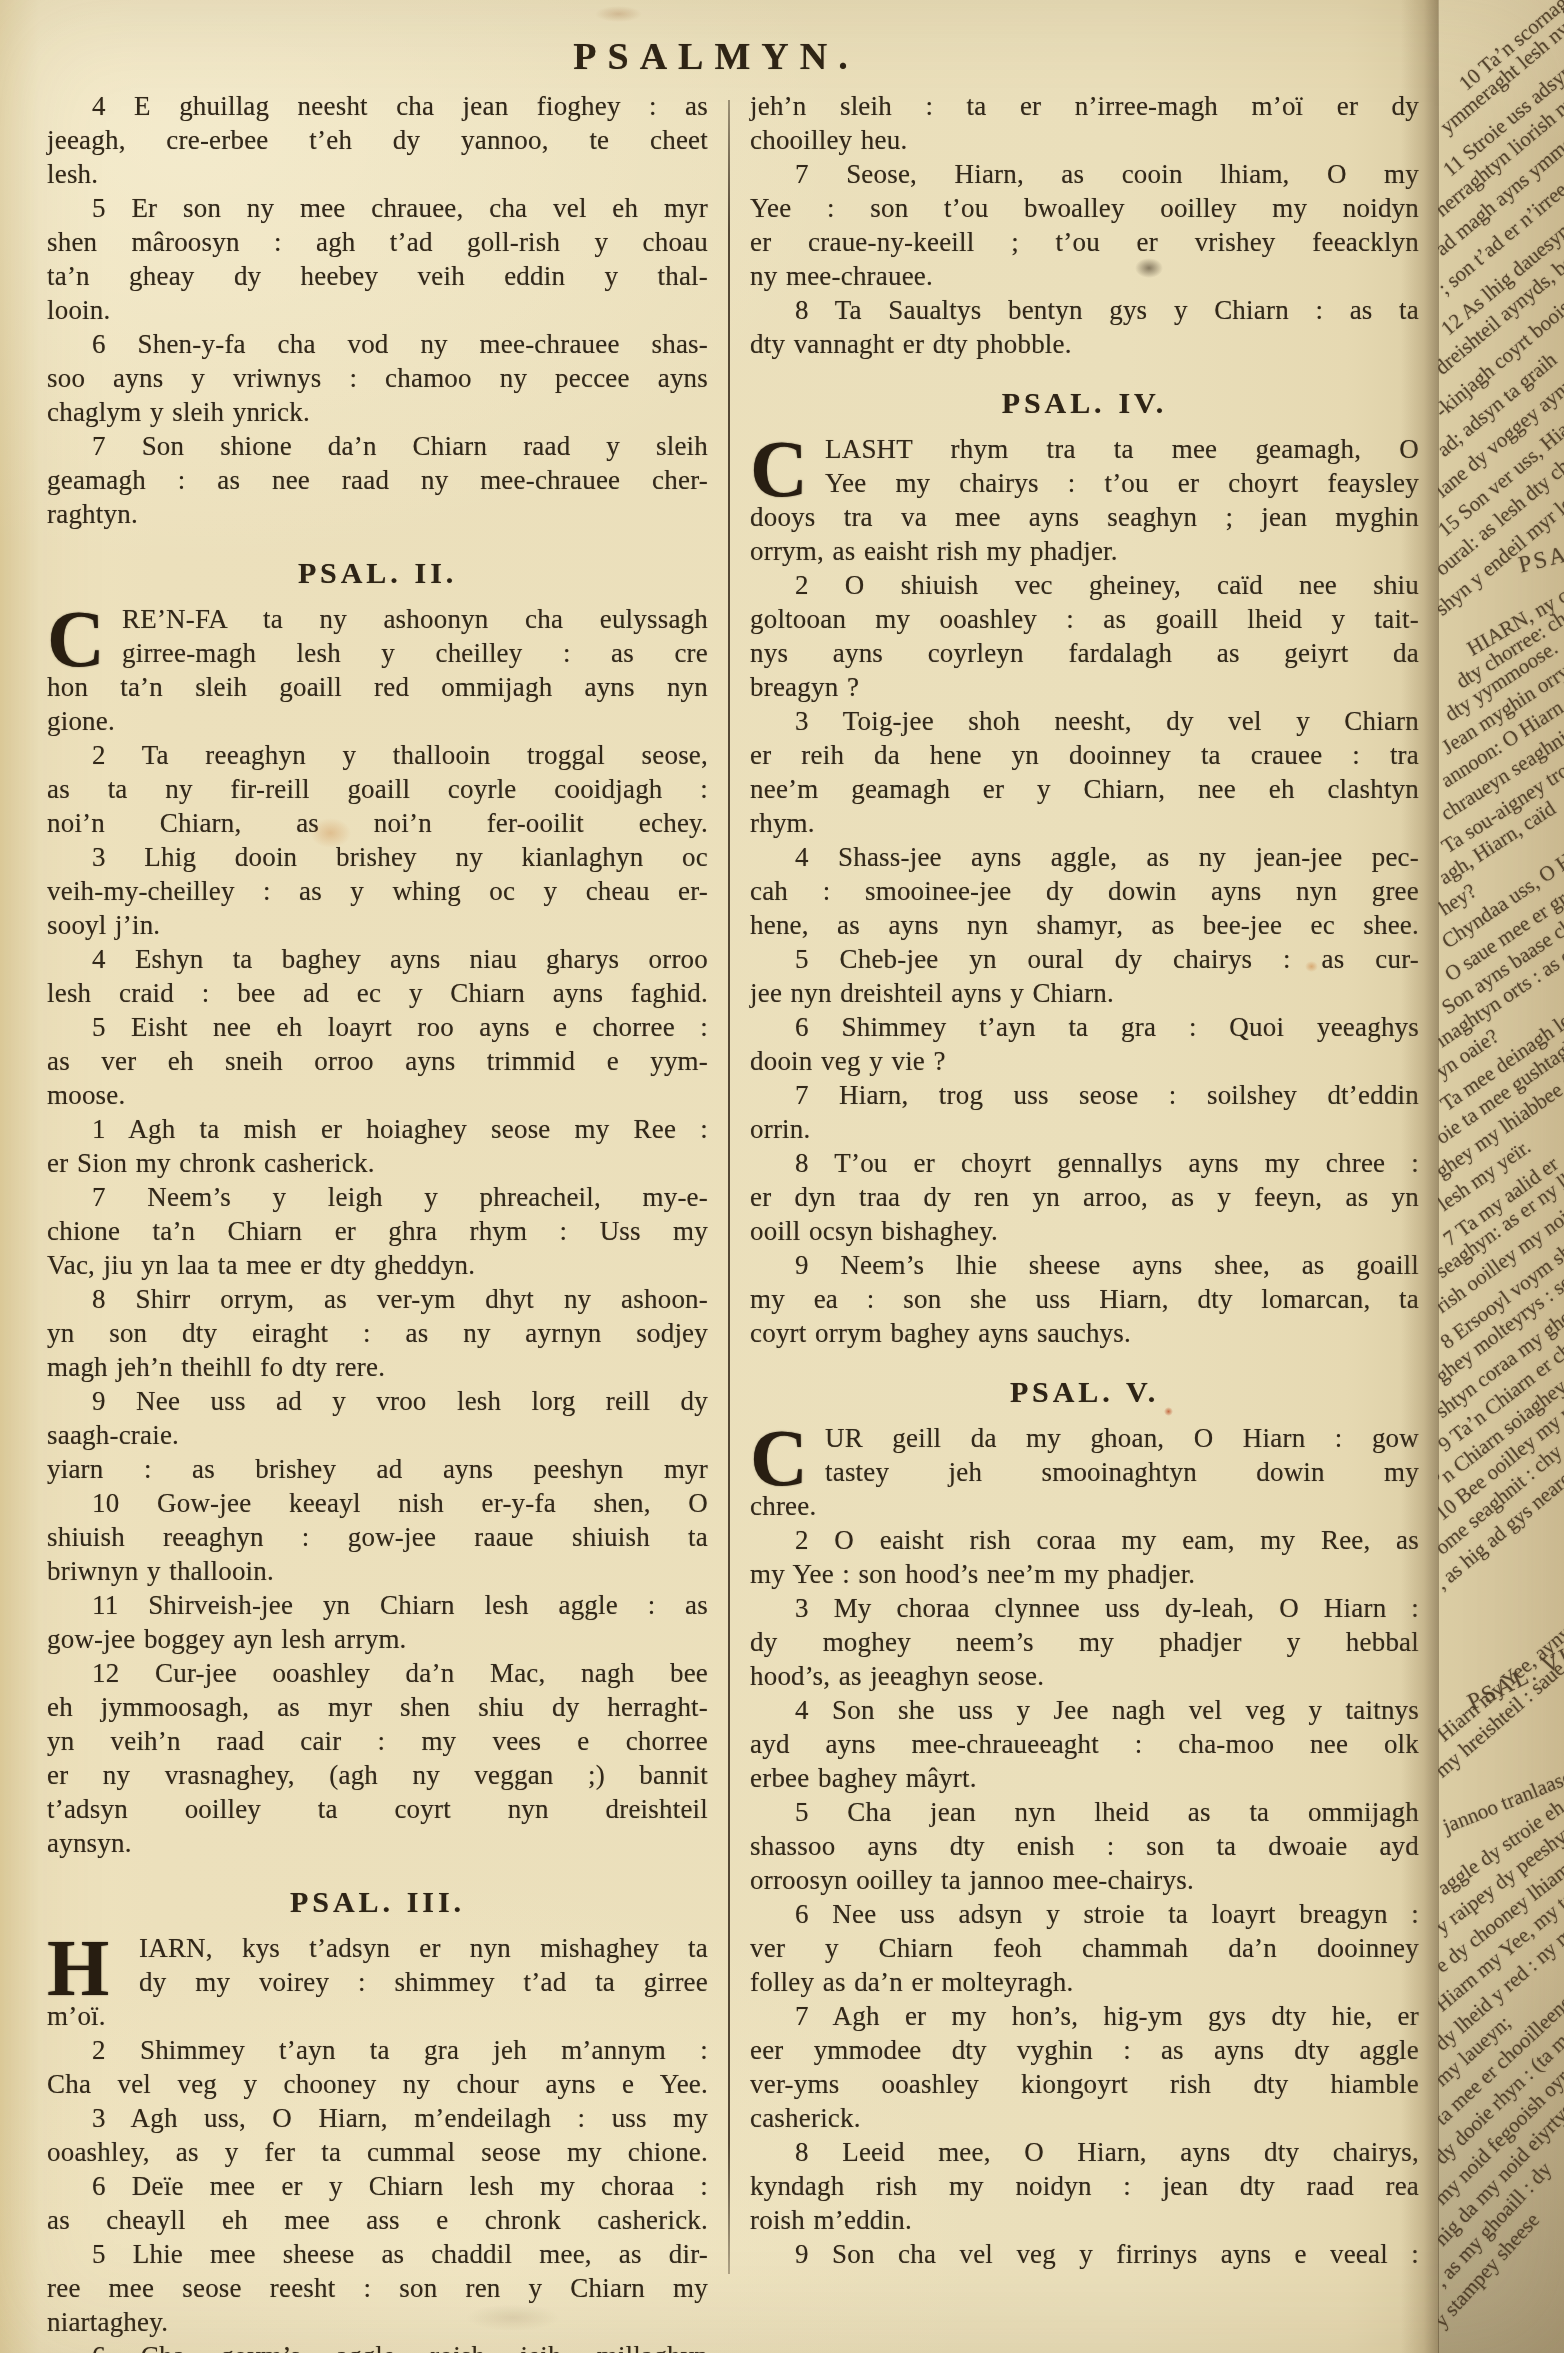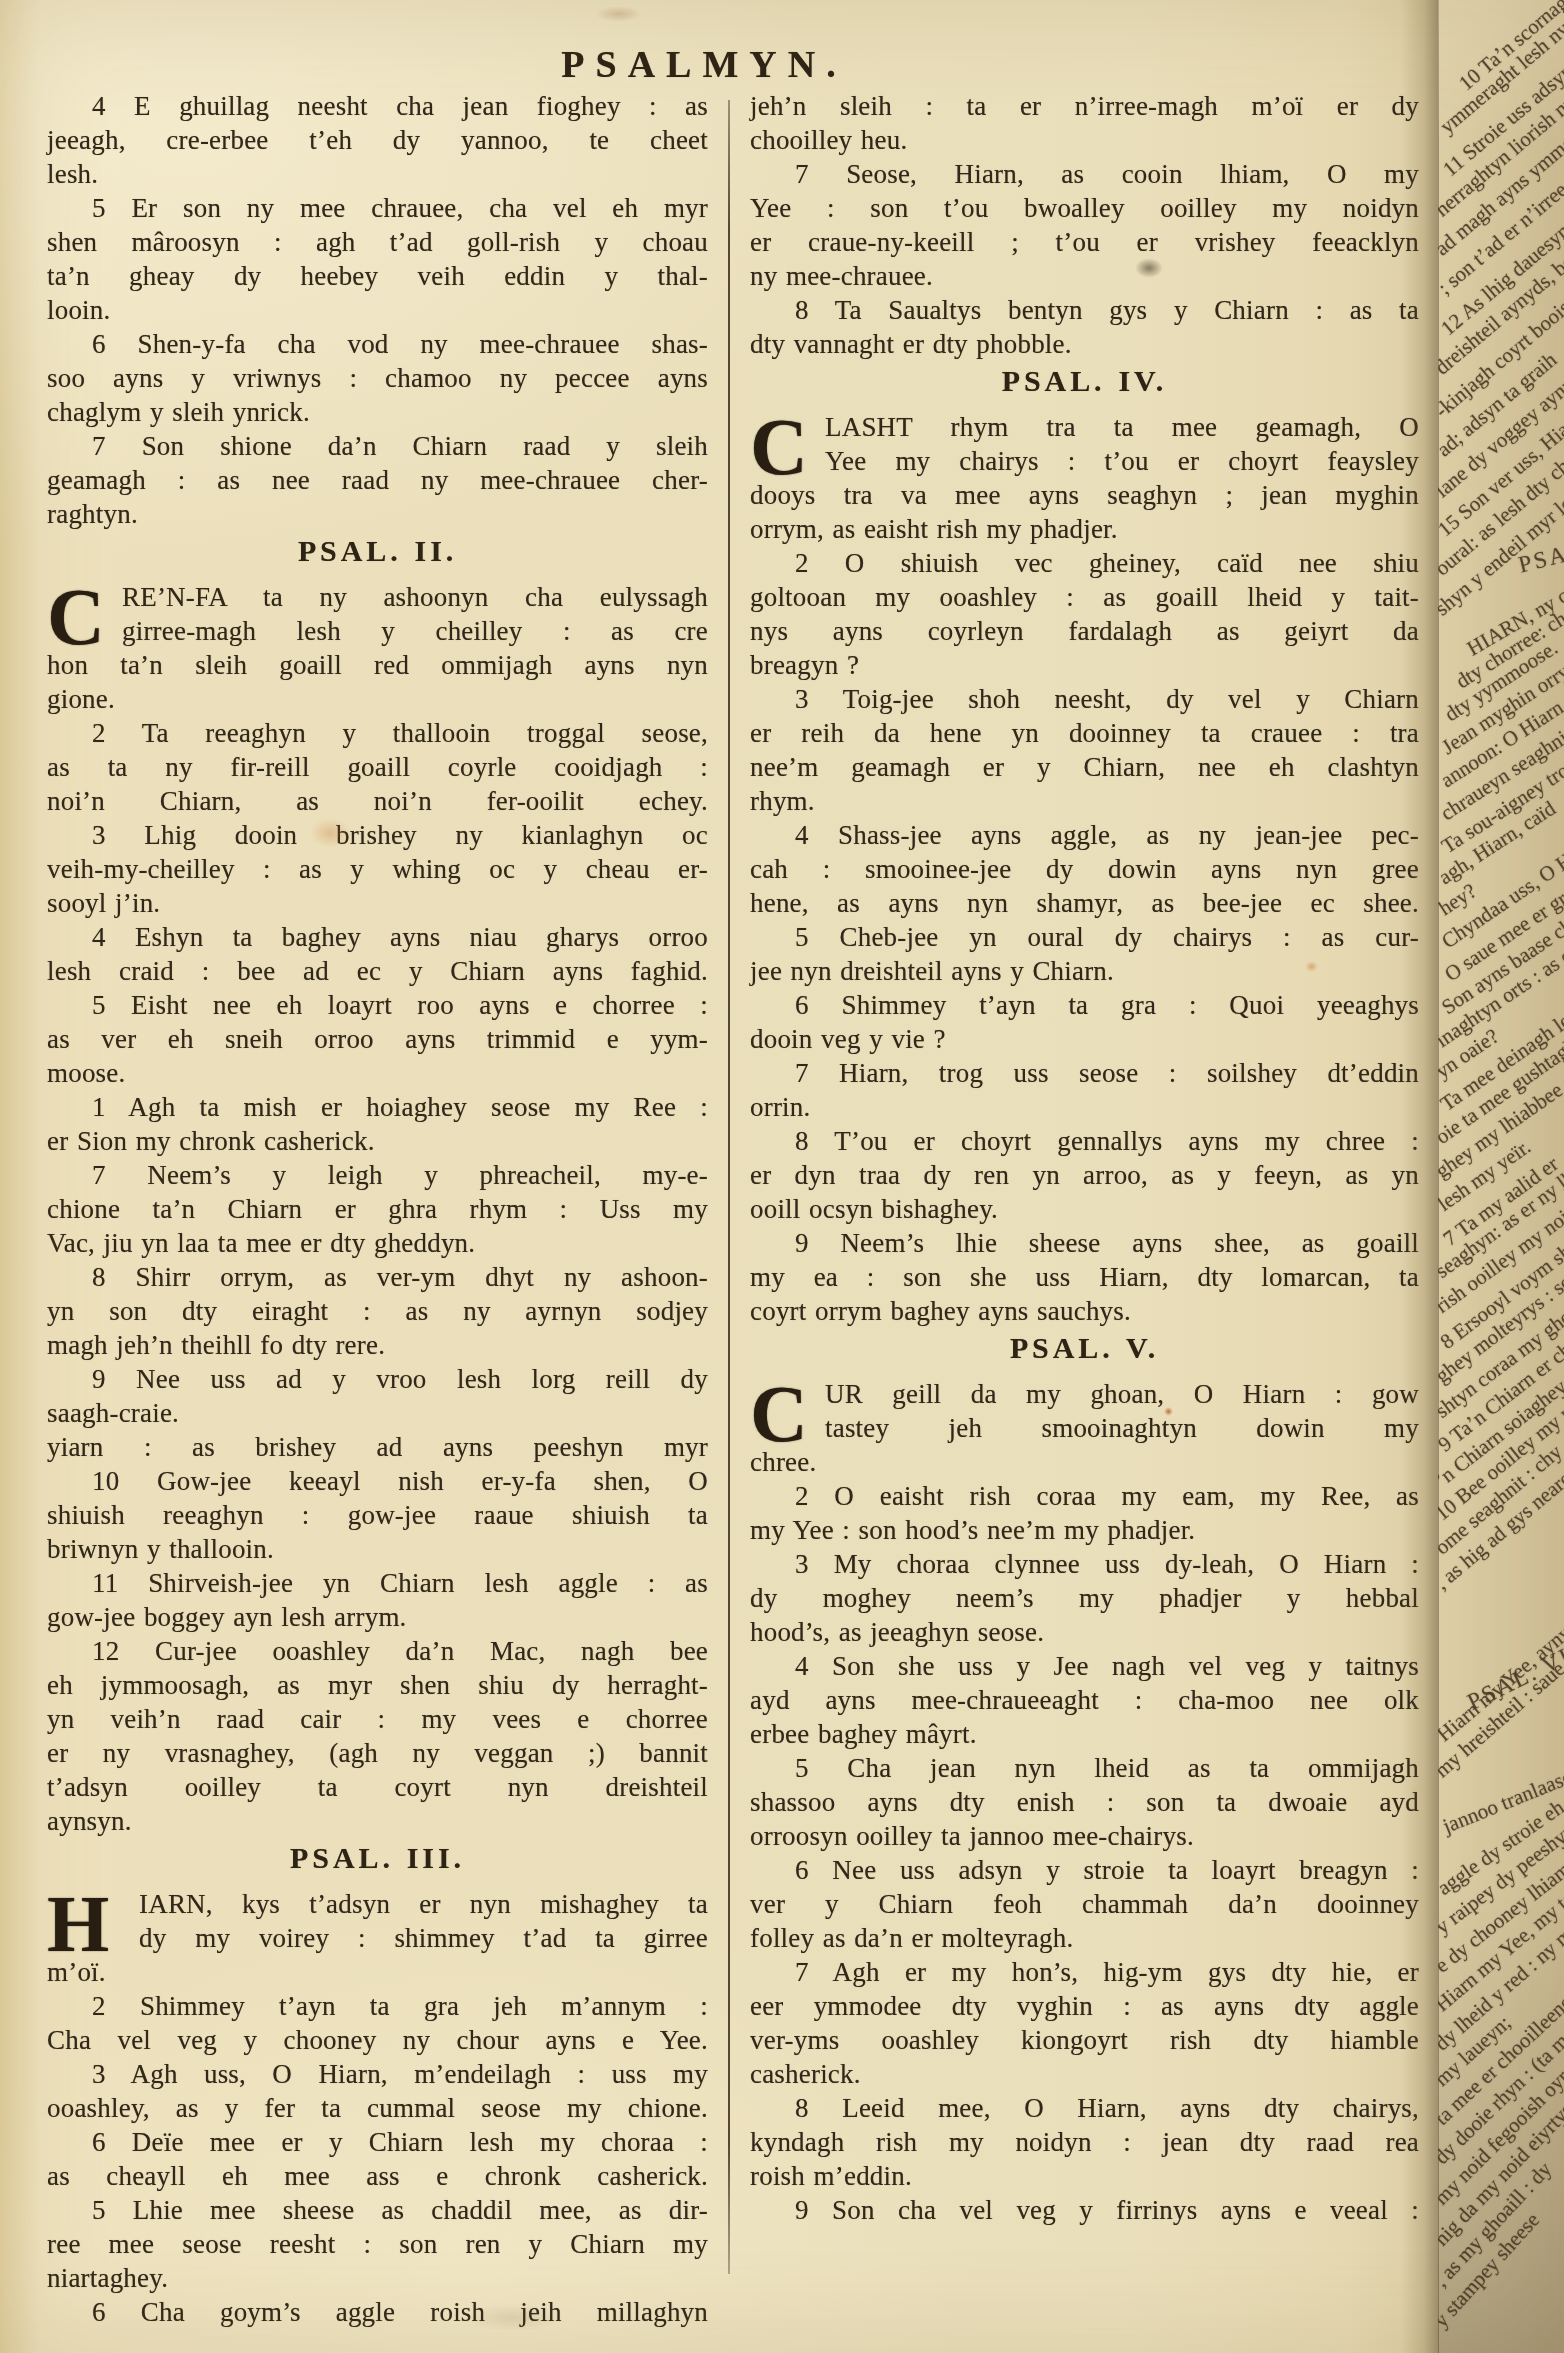--- a/index.html
+++ b/index.html
@@ -12,25 +12,26 @@
       radial-gradient(1095px 704px at 12% 6%, rgba(255,250,228,.40), rgba(255,250,228,0) 60%),
       radial-gradient(939px 704px at 30% 96%, rgba(252,244,214,.30), rgba(252,244,214,0) 55%),
       linear-gradient(90deg,#e3d2a2 0%,#eee2bd 2.5%,#ece0bc 10%,#eadfbb 72%,#e6d9b2 86%,#dbcda4 92%,#d2c199 100%),
       #eadfbb;
   }
   .page::after{
     content:"";position:absolute;inset:0;pointer-events:none;
     box-shadow:inset 0 0 110px rgba(110,85,40,.16);
   }
   .header-title{
-    position:absolute;left:0;top:42px;width:1408px;
+    position:absolute;left:0;top:34px;width:1408px;
     text-align:center;
     font-size:38px;font-weight:bold;letter-spacing:11px;
     color:#2e2416;
     text-shadow:0 0 0.8px rgba(45,35,20,.55);
+    padding-left:12px;
   }
   .col{
     position:absolute;top:89px;
     font-size:27px;line-height:34px;
     color:#32281a;
     letter-spacing:0.2px;word-spacing:1.6px;
     text-shadow:0 0 0.8px rgba(50,40,22,.45);
   }
   .col-left{left:47px;width:661px;}
   .col-right{left:750px;width:669px;}
@@ -50,21 +51,21 @@
   .has-drop{position:relative;}
   .dropcap{
     position:absolute;left:0;top:3.9px;
     font-size:80px;line-height:67px;font-weight:bold;
     color:#281e12;text-shadow:0 0 1.6px rgba(40,30,16,.6);
   }
   .psalm-heading{
     text-align:center;
     font-size:30px;line-height:36px;font-weight:bold;
     letter-spacing:3.9px;color:#2e2416;
-    margin:2px 0 11px 0;
+    margin:24px 0 11px 0;
   }
   .fold{
     position:absolute;left:1401px;top:0;width:38px;height:2354px;
     background:linear-gradient(90deg,rgba(120,95,55,0) 0%,rgba(120,95,55,.22) 60%,rgba(85,65,38,.45) 100%);
   }
   .gutter{
     position:absolute;left:1438px;top:0;width:127px;height:2354px;
     overflow:hidden;
     background:linear-gradient(90deg,#cfc09a 0%,#c7b690 28%,#b7a57e 52%,#97835f 74%,#63503 6 86%,#63503a 86%,#2d2215 96%,#170f07 100%);
   }

